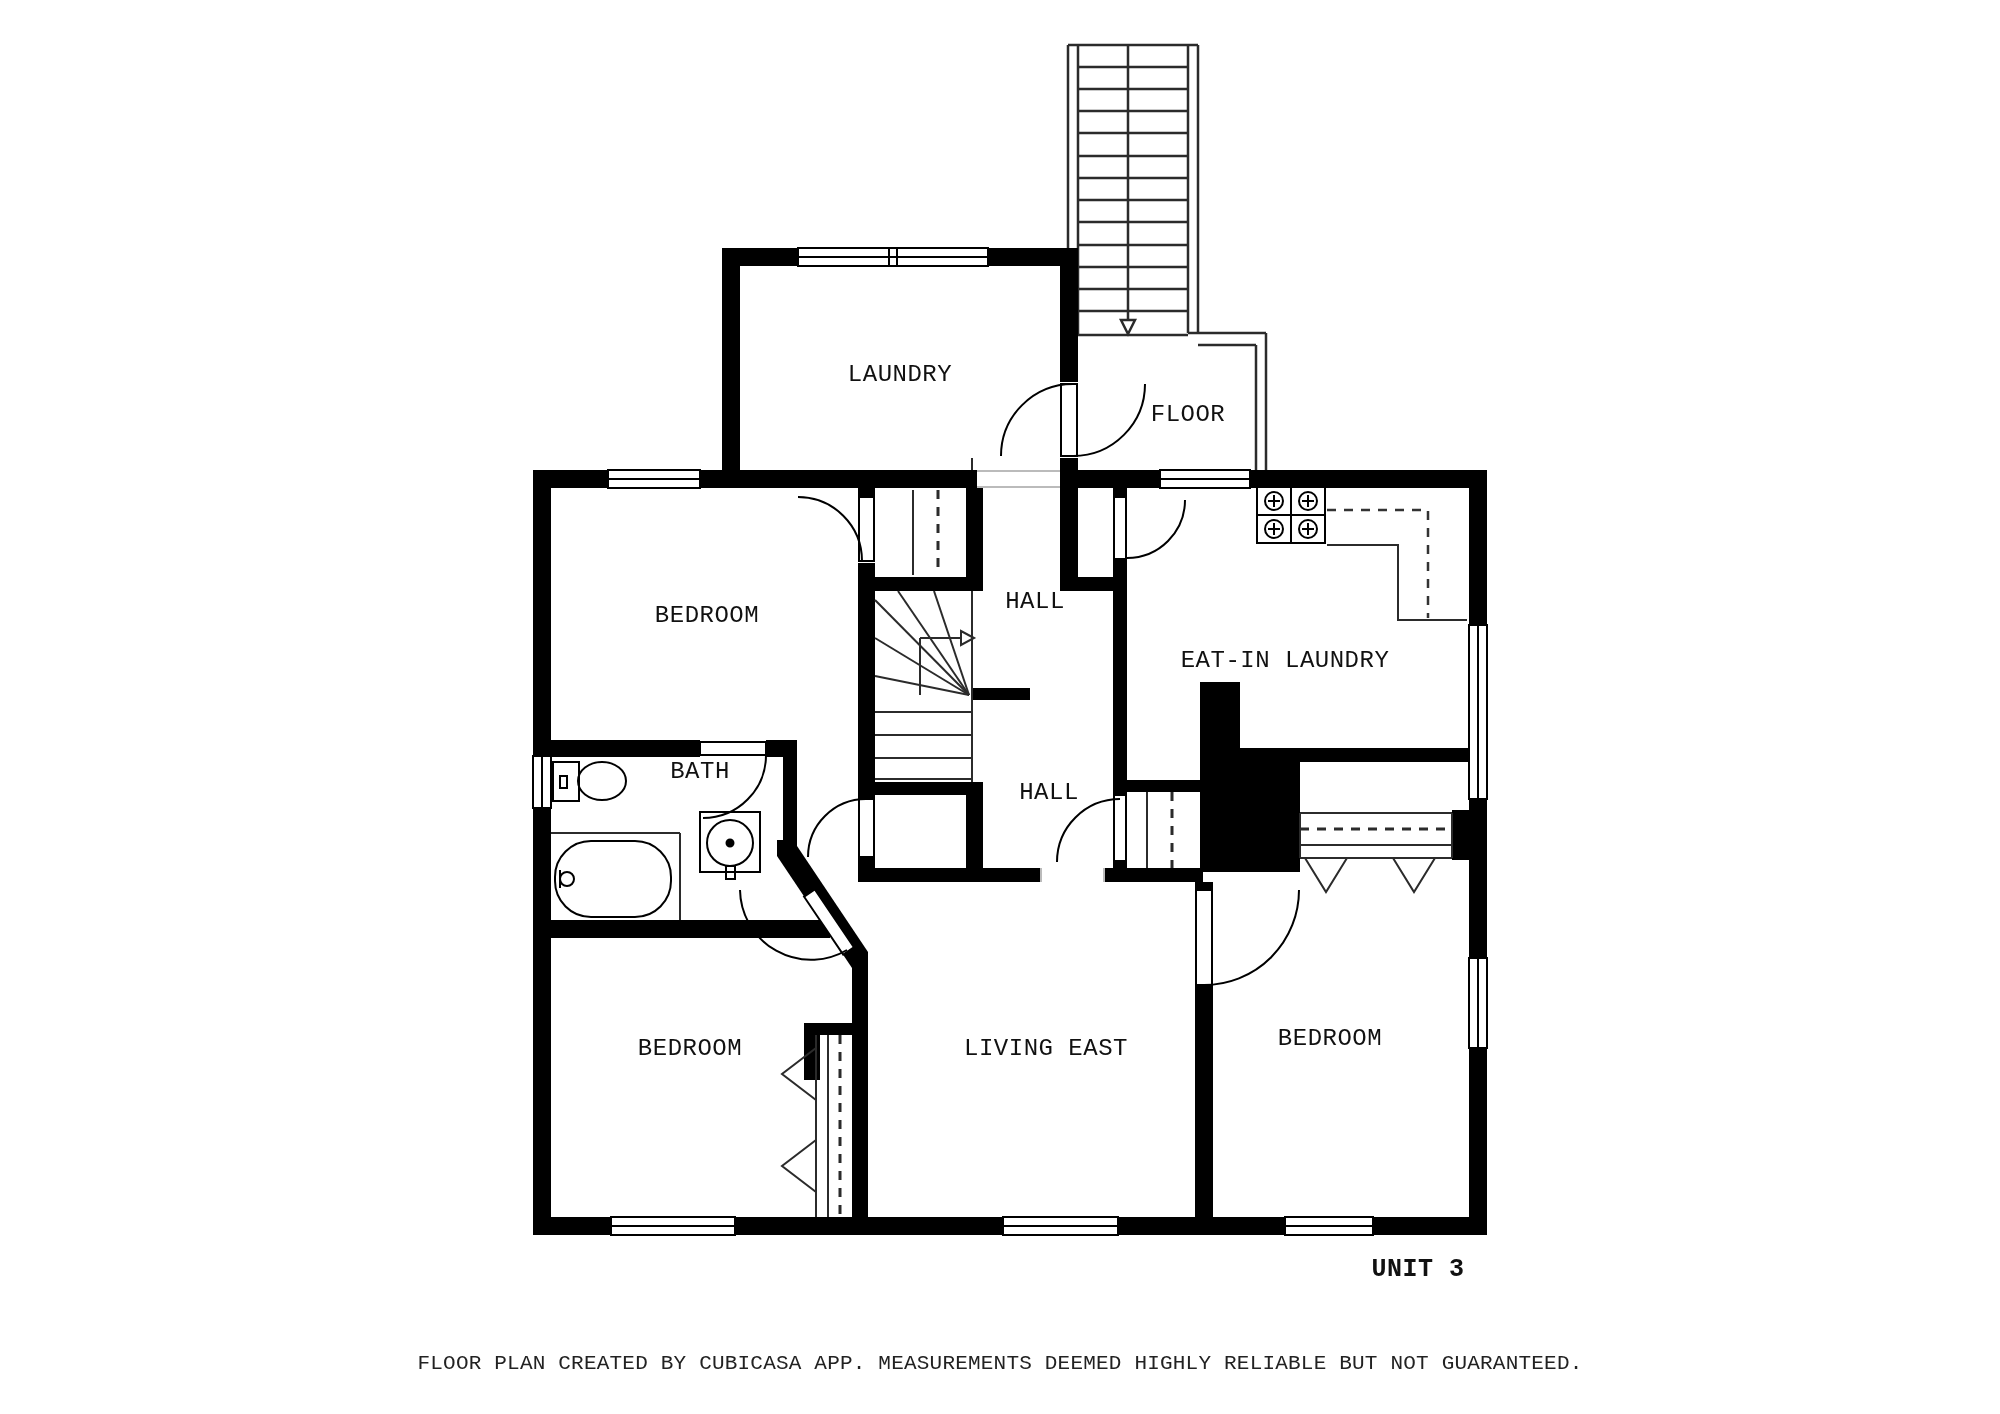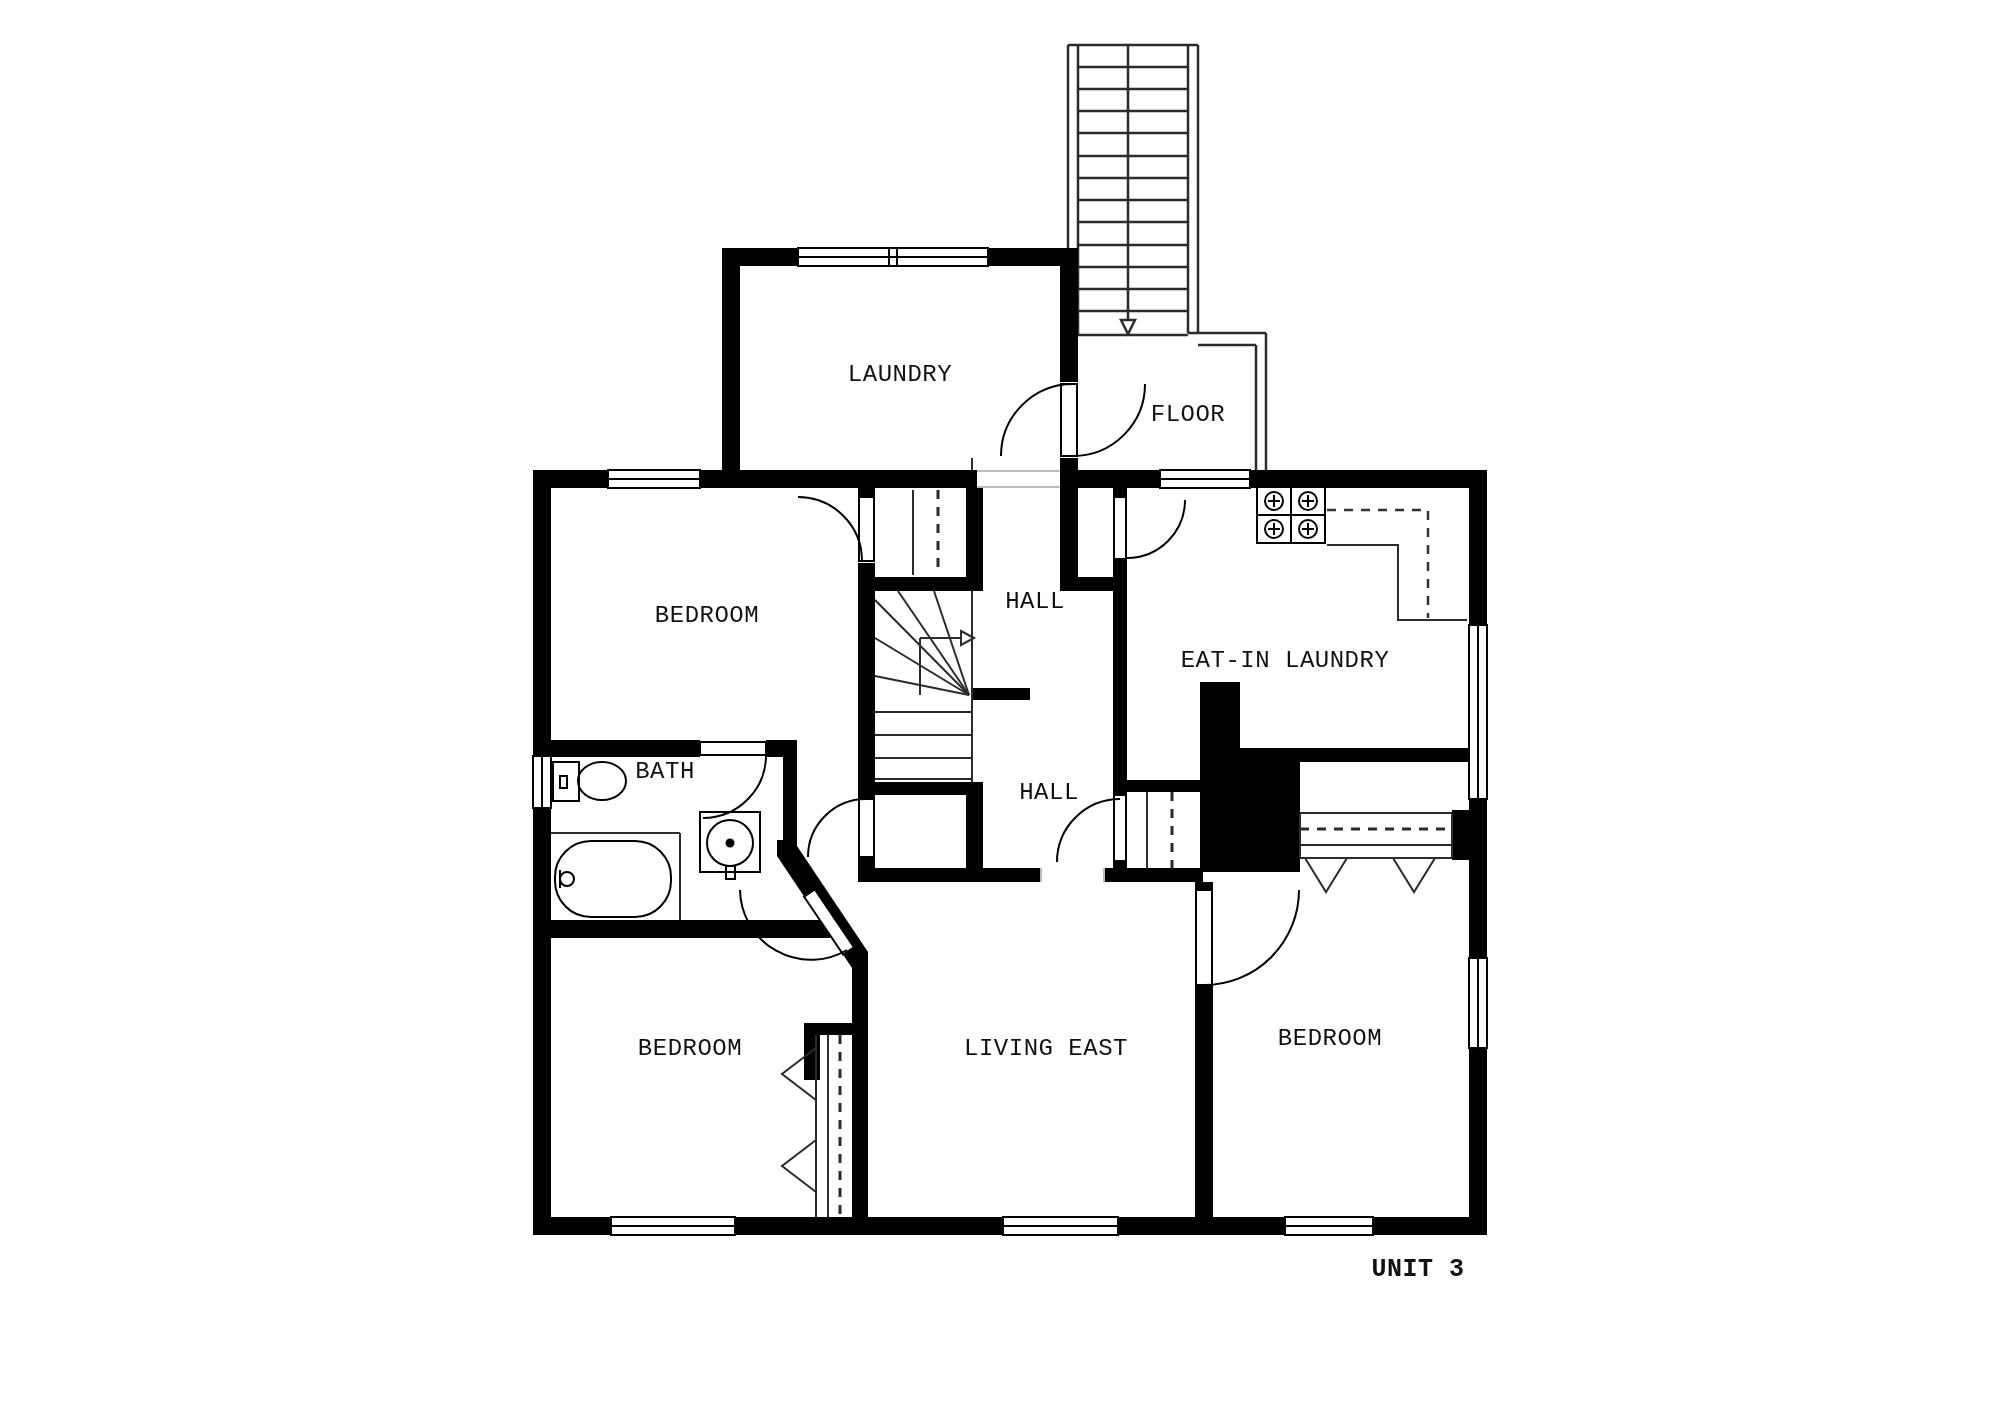--- a/index.html
+++ b/index.html
@@ -292,21 +292,22 @@
     <g stroke="#2b2b2b" stroke-width="2" fill="none">
       <line x1="972" y1="458" x2="972" y2="470"></line>
     </g>
   </svg>
 
   <div class="room-label" style="left:900px;top:374px">LAUNDRY</div>
   <div class="room-label" style="left:1188px;top:414px">FLOOR</div>
   <div class="room-label" style="left:707px;top:615px">BEDROOM</div>
   <div class="room-label" style="left:1035px;top:601px">HALL</div>
   <div class="room-label" style="left:1285px;top:660px">EAT-IN LAUNDRY</div>
-  <div class="room-label" style="left:665px;top:771px">BATH</div>
+  <div class="room-label" style="left:700px;top:771px">BATH</div>
   <div class="room-label" style="left:1049px;top:792px">HALL</div>
   <div class="room-label" style="left:690px;top:1048px">BEDROOM</div>
   <div class="room-label" style="left:1046px;top:1048px">LIVING EAST</div>
   <div class="room-label" style="left:1330px;top:1038px">BEDROOM</div>
 
   <div class="unit-label" style="left:1418px;top:1261px">UNIT 3</div>
 
+  <div class="disclaimer">FLOOR PLAN CREATED BY CUBICASA APP. MEASUREMENTS DEEMED HIGHLY RELIABLE BUT NOT GUARANTEED.</div>
 </div>
 
 </body></html>

